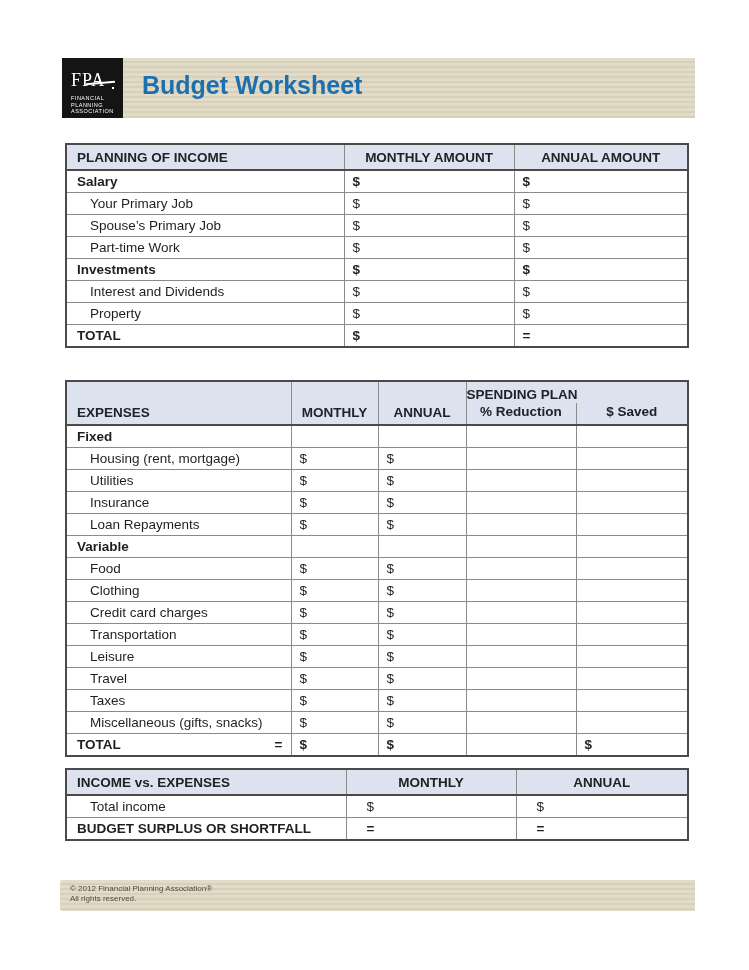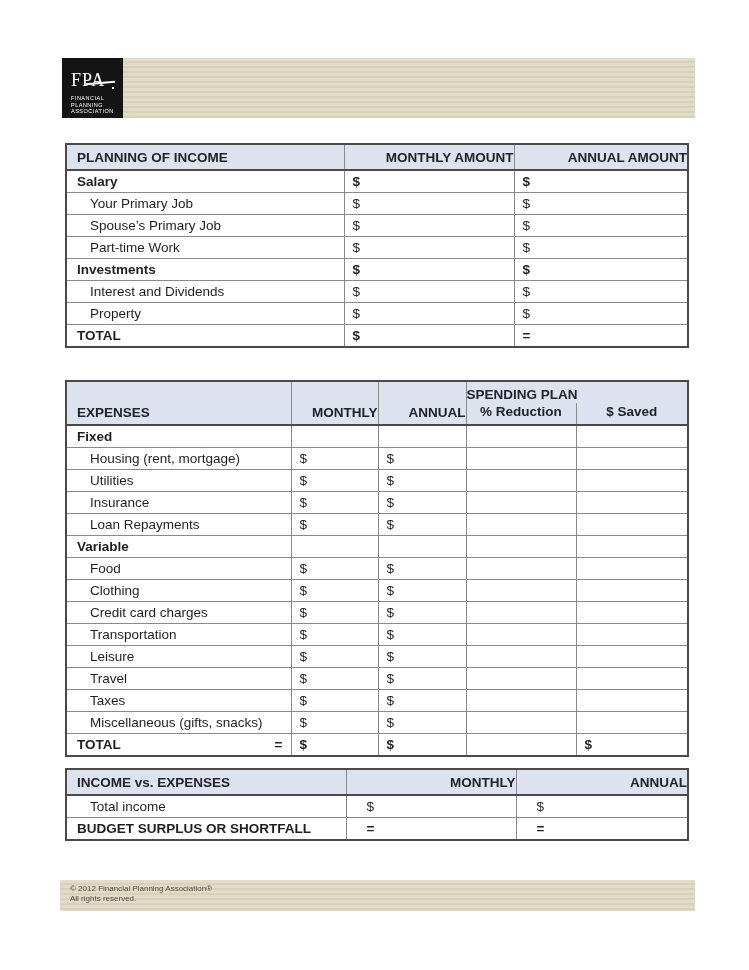--- a/index.html
+++ b/index.html
@@ -28,21 +28,21 @@
   table{position:absolute;border-collapse:collapse;table-layout:fixed;background:#ffffff;
         font-size:13.5px;color:#1f1f1f;border:2px solid #4a4a4a;}
   th,td{border:1px solid #8a8a8a;height:21px;vertical-align:middle;overflow:hidden;
         white-space:nowrap;padding:0;font-weight:normal;text-align:left;}
   thead th{background:#dce3ee;border-bottom:2px solid #4a4a4a;font-weight:bold;color:#20222b;}
   #income-table{left:65px;top:143px;width:622px;}
   #expenses-table{left:65px;top:380px;width:622px;}
   #summary-table{left:65px;top:768px;width:622px;}
   #income-table thead th,#summary-table thead th{height:24px;}
   .h-label{padding-left:10px;}
-  .h-center{text-align:right;}
+  .h-center{text-align:center;}
   td.label{padding-left:10px;}
   td.ind{padding-left:23px;}
   td.amt{padding-left:8px;}
   td.amt3{padding-left:20px;}
   tr.b td{font-weight:bold;}
 
   
   #expenses-table thead th{height:20px;}
   .rowspan-th{vertical-align:bottom;padding-bottom:4px;}
   .group-th{border-bottom:none;text-align:left;vertical-align:bottom;padding-bottom:1px;}
@@ -61,20 +61,21 @@
   <div class="logo">
     <div class="logo-acronym">FPA</div>
     <div class="logo-swoosh"></div>
     <div class="logo-dot"></div>
     <div class="logo-org">
       <div>FINANCIAL</div>
       <div>PLANNING</div>
       <div>ASSOCIATION</div>
     </div>
   </div>
+  <div class="title">Budget Worksheet</div>
 
   <table id="income-table">
     <colgroup>
         <col style="width:278px">
         <col style="width:170px">
         <col style="width:174px">
       </colgroup>
     <thead>
       <tr>
         <th class="h-label">PLANNING OF INCOME</th>

